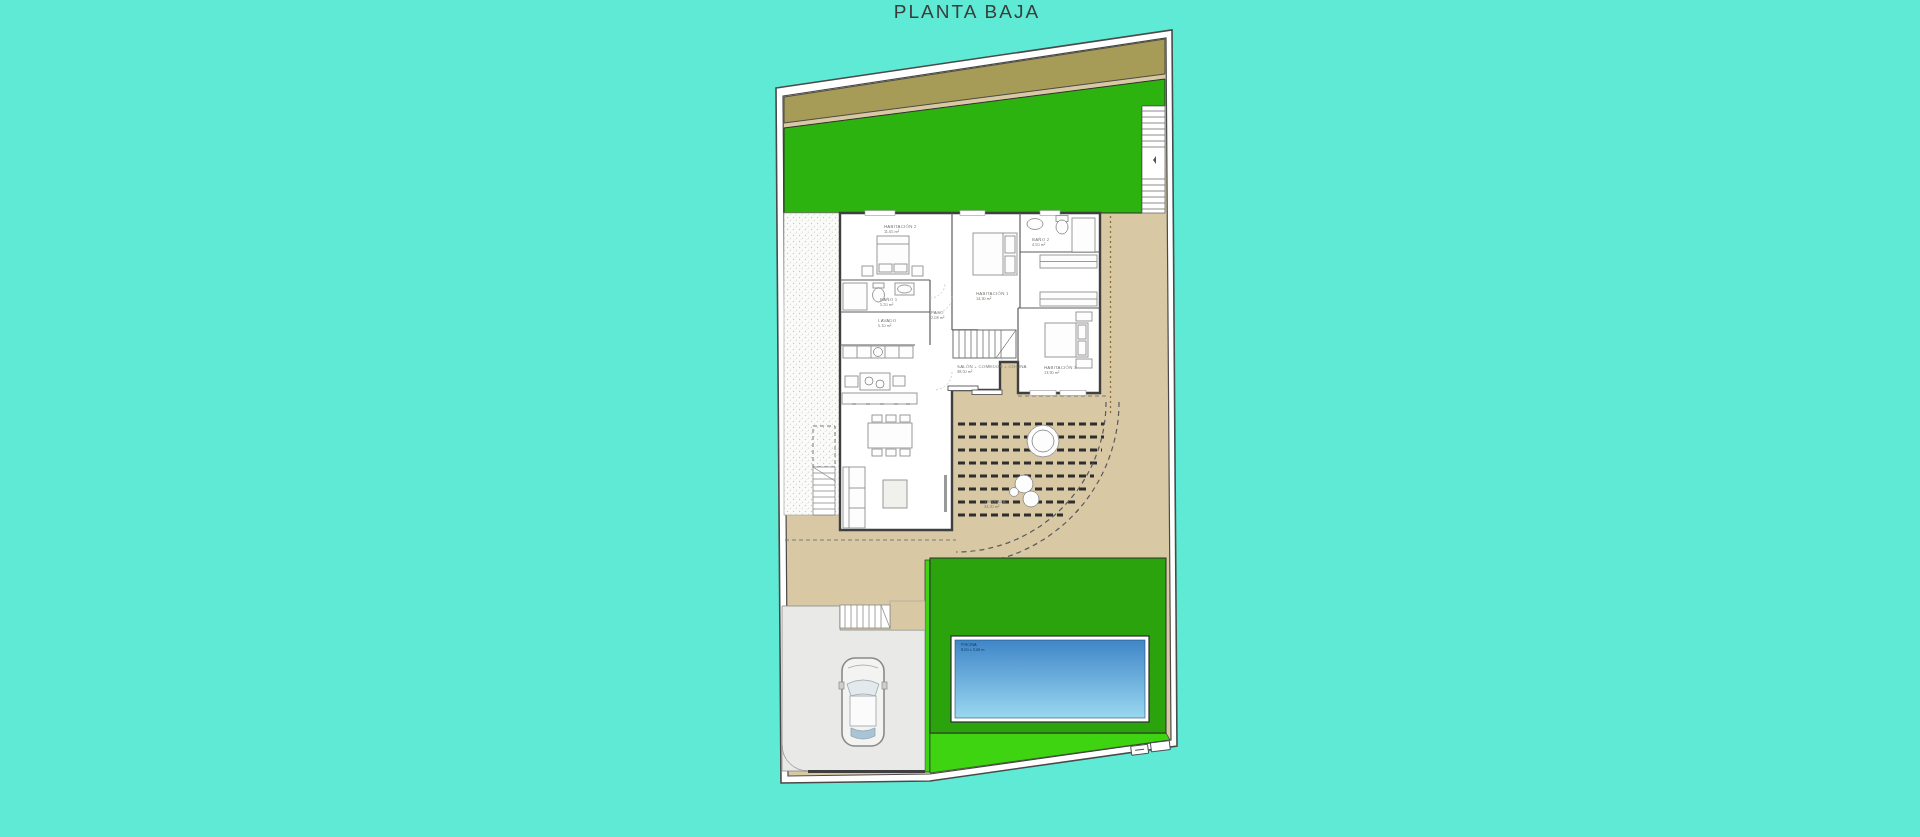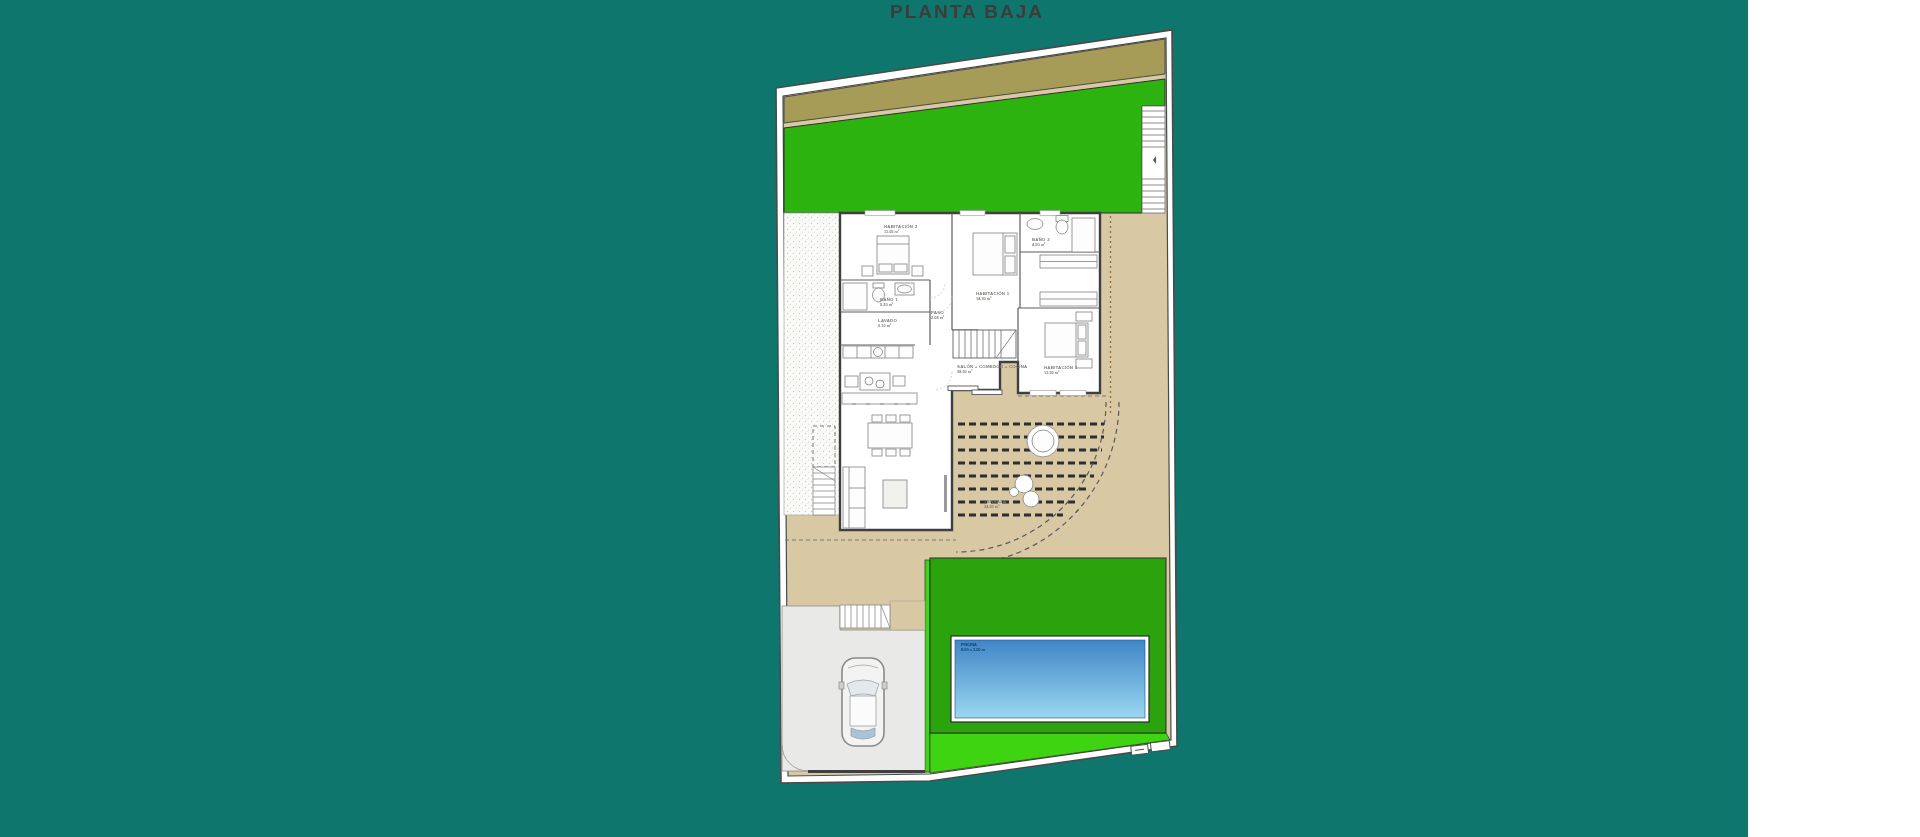--- a/index.html
+++ b/index.html
@@ -1,17 +1,17 @@
 <!DOCTYPE html>
 <html><head>
 <meta charset="utf-8">
 <style>
   html,body{margin:0;padding:0;background:#ffffff;}
-  #canvas{position:relative;width:1748px;height:837px;background:#0f766e;overflow:hidden;
-          font-family:"Liberation Sans",sans-serif;font-weight:bold;}
+  #canvas{position:relative;width:1920px;height:837px;background:#5eead4;overflow:hidden;
+          font-family:"Liberation Sans",sans-serif;}
   svg{position:absolute;left:0;top:0;}
   text{font-family:"Liberation Sans",sans-serif;}
   .room-label{fill:#7b7b76;}
   .room-name{font-size:4.4px;letter-spacing:.2px;}
   .room-area{font-size:3.9px;}
   .pool-label{fill:#16395e;font-size:3.9px;}
   .plan-title{fill:#3c3c3c;font-size:19px;letter-spacing:2px;}
 </style>
 </head>
 <body>

